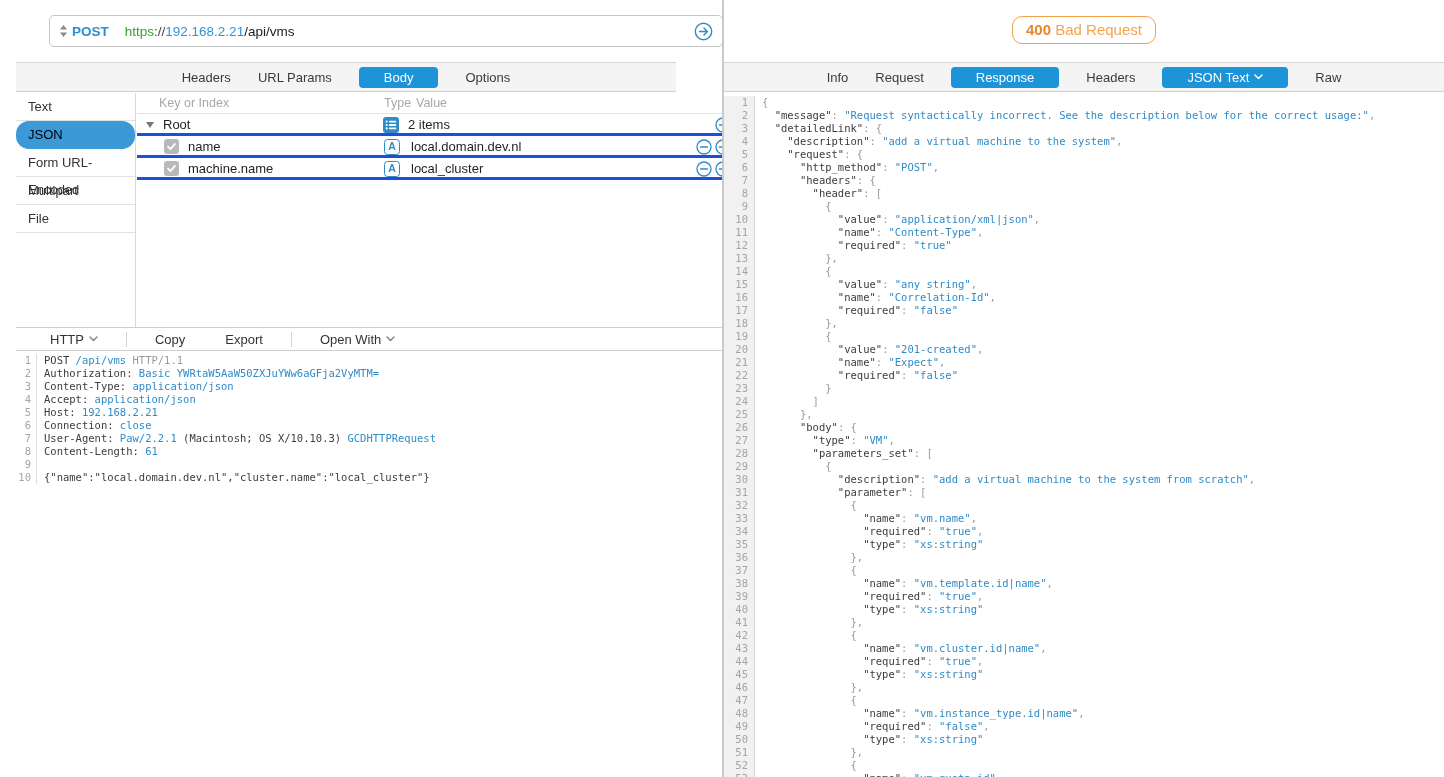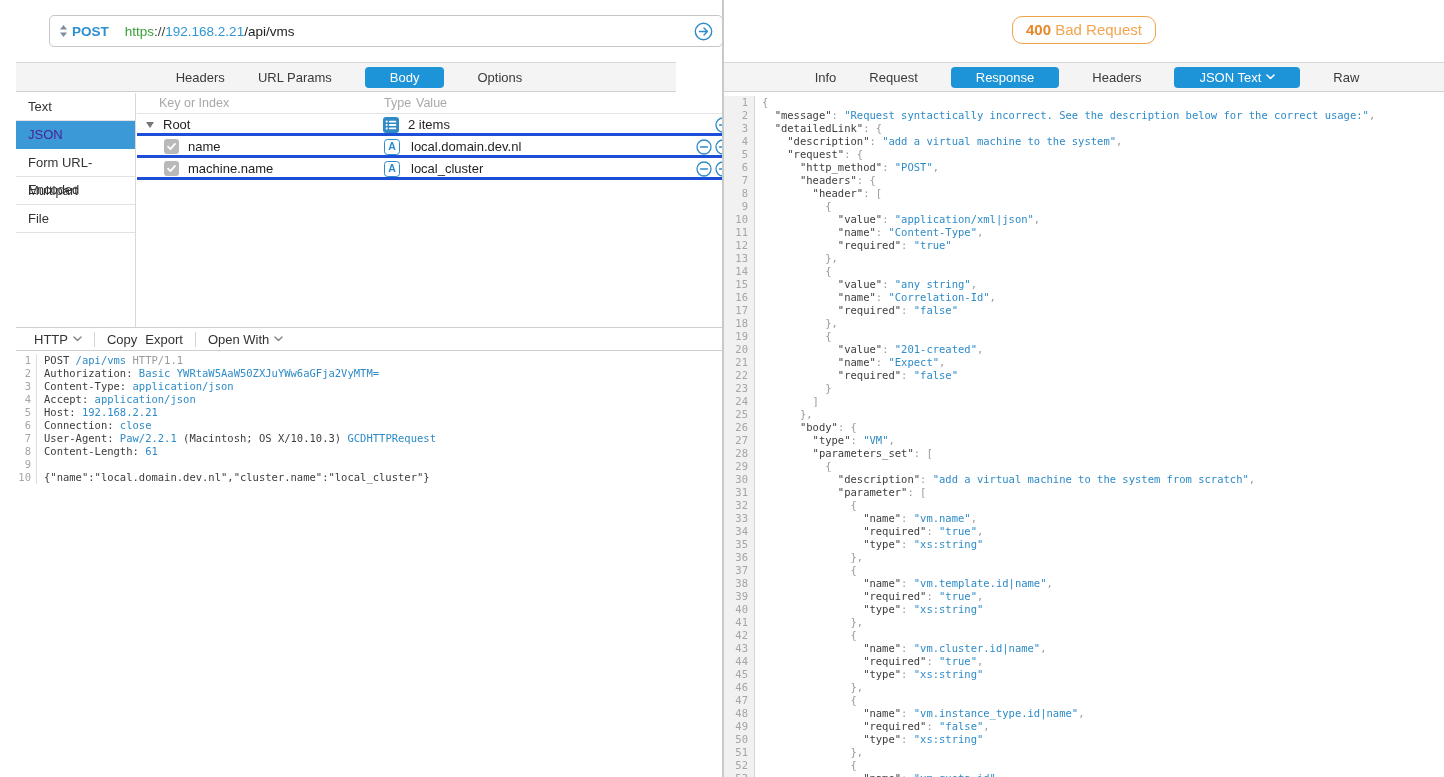--- a/index.html
+++ b/index.html
@@ -24,29 +24,29 @@
   .u-sep    { color:#444; }
   .u-host   { color:#2f96d6; }
   .u-path   { color:#1d1d1f; }
   .spacer { flex:1; }
 
   
   .tabbar { position:absolute; left:0; width:100%; top:62px; height:30px;
             background:#f4f4f4; border-top:1px solid #d6d6d6; border-bottom:1px solid #cfcfcf;
             display:flex; align-items:center; justify-content:center; gap:27px;
             font-size:13px; color:#3a3a3a; }
-  .tab { cursor:default; display:inline-flex; align-items:center; gap:5px;margin-left:6px; }
+  .tab { cursor:default; display:inline-flex; align-items:center; gap:5px; }
   .tab.pill { background:#1d93d8; color:#fff; padding:3px 25px; border-radius:4px; }
 
   
   .sidebar { position:absolute; left:0; top:93px; width:120px; height:234px;
              border-right:1px solid #d8d8d8; background:#fff; }
   .side-item { height:28px; line-height:27px; padding-left:12px; font-size:13px;
                color:#333; border-bottom:1px solid #e2e2e2; }
-  .side-item.active { background:#3b99d8; color:#4c1d95; border-bottom-color:#3b99d8; }
+  .side-item.active { background:#3b99d8; color:#000000; border-bottom-color:#3b99d8;border-radius:13px; }
 
   
   .editor { position:absolute; left:121px; top:93px; width:601px; height:234px; background:#fff; }
   .ed-header { position:relative; height:21px; border-bottom:1px solid #e4e4e4;
                color:#a8a8a8; font-size:12.5px; }
   .ed-header .h-key  { position:absolute; left:22px;  top:3px; }
   .ed-header .h-type { position:absolute; left:247px; top:3px; }
   .ed-header .h-val  { position:absolute; left:279px; top:3px; }
   .ed-row { position:relative; height:22px; border-bottom:3px solid #1d4ed8;
             font-size:13px; color:#1f1f1f;text-decoration:underline; }
@@ -64,21 +64,21 @@
              font-size:10.5px; font-weight:bold; text-align:center; line-height:13px; background:#fff; }
   .ed-val { position:absolute; left:274px; top:3px; }
   .btn-plus-root { position:absolute; right:7px; top:3px; }
   .btn-minus { position:absolute; right:26px; top:3px; }
   .btn-plus  { position:absolute; right:7px;  top:3px; }
 
   
   .code-toolbar { position:absolute; left:0; top:327px; width:722px; height:24px;
                   border-top:1px solid #cfcfcf; border-bottom:1px solid #cfcfcf;
                   background:#fff; display:flex; align-items:center;
-                  font-size:13px; color:#333; }
+                  font-size:13px; color:#333;gap:16px; }
   .tb-item { display:inline-flex; align-items:center; gap:5px; }
   .tb-sep { width:1px; height:15px; background:#d4d4d4; margin:0 12px; }
 
   
   .code-area { font-family:"DejaVu Sans Mono", monospace; font-size:10.5px;
                line-height:13px; color:#3c3c3c; background:#fff; overflow:hidden; }
   .http-code { position:absolute; left:0; top:352px; width:722px; height:425px; padding-top:2px; }
   .json-code { position:absolute; left:0; top:93px; width:720px; height:684px; padding-top:3px; }
   .cl { display:flex; white-space:pre; }
   .ln { flex:none; text-align:right; color:#a5a5a5; }

